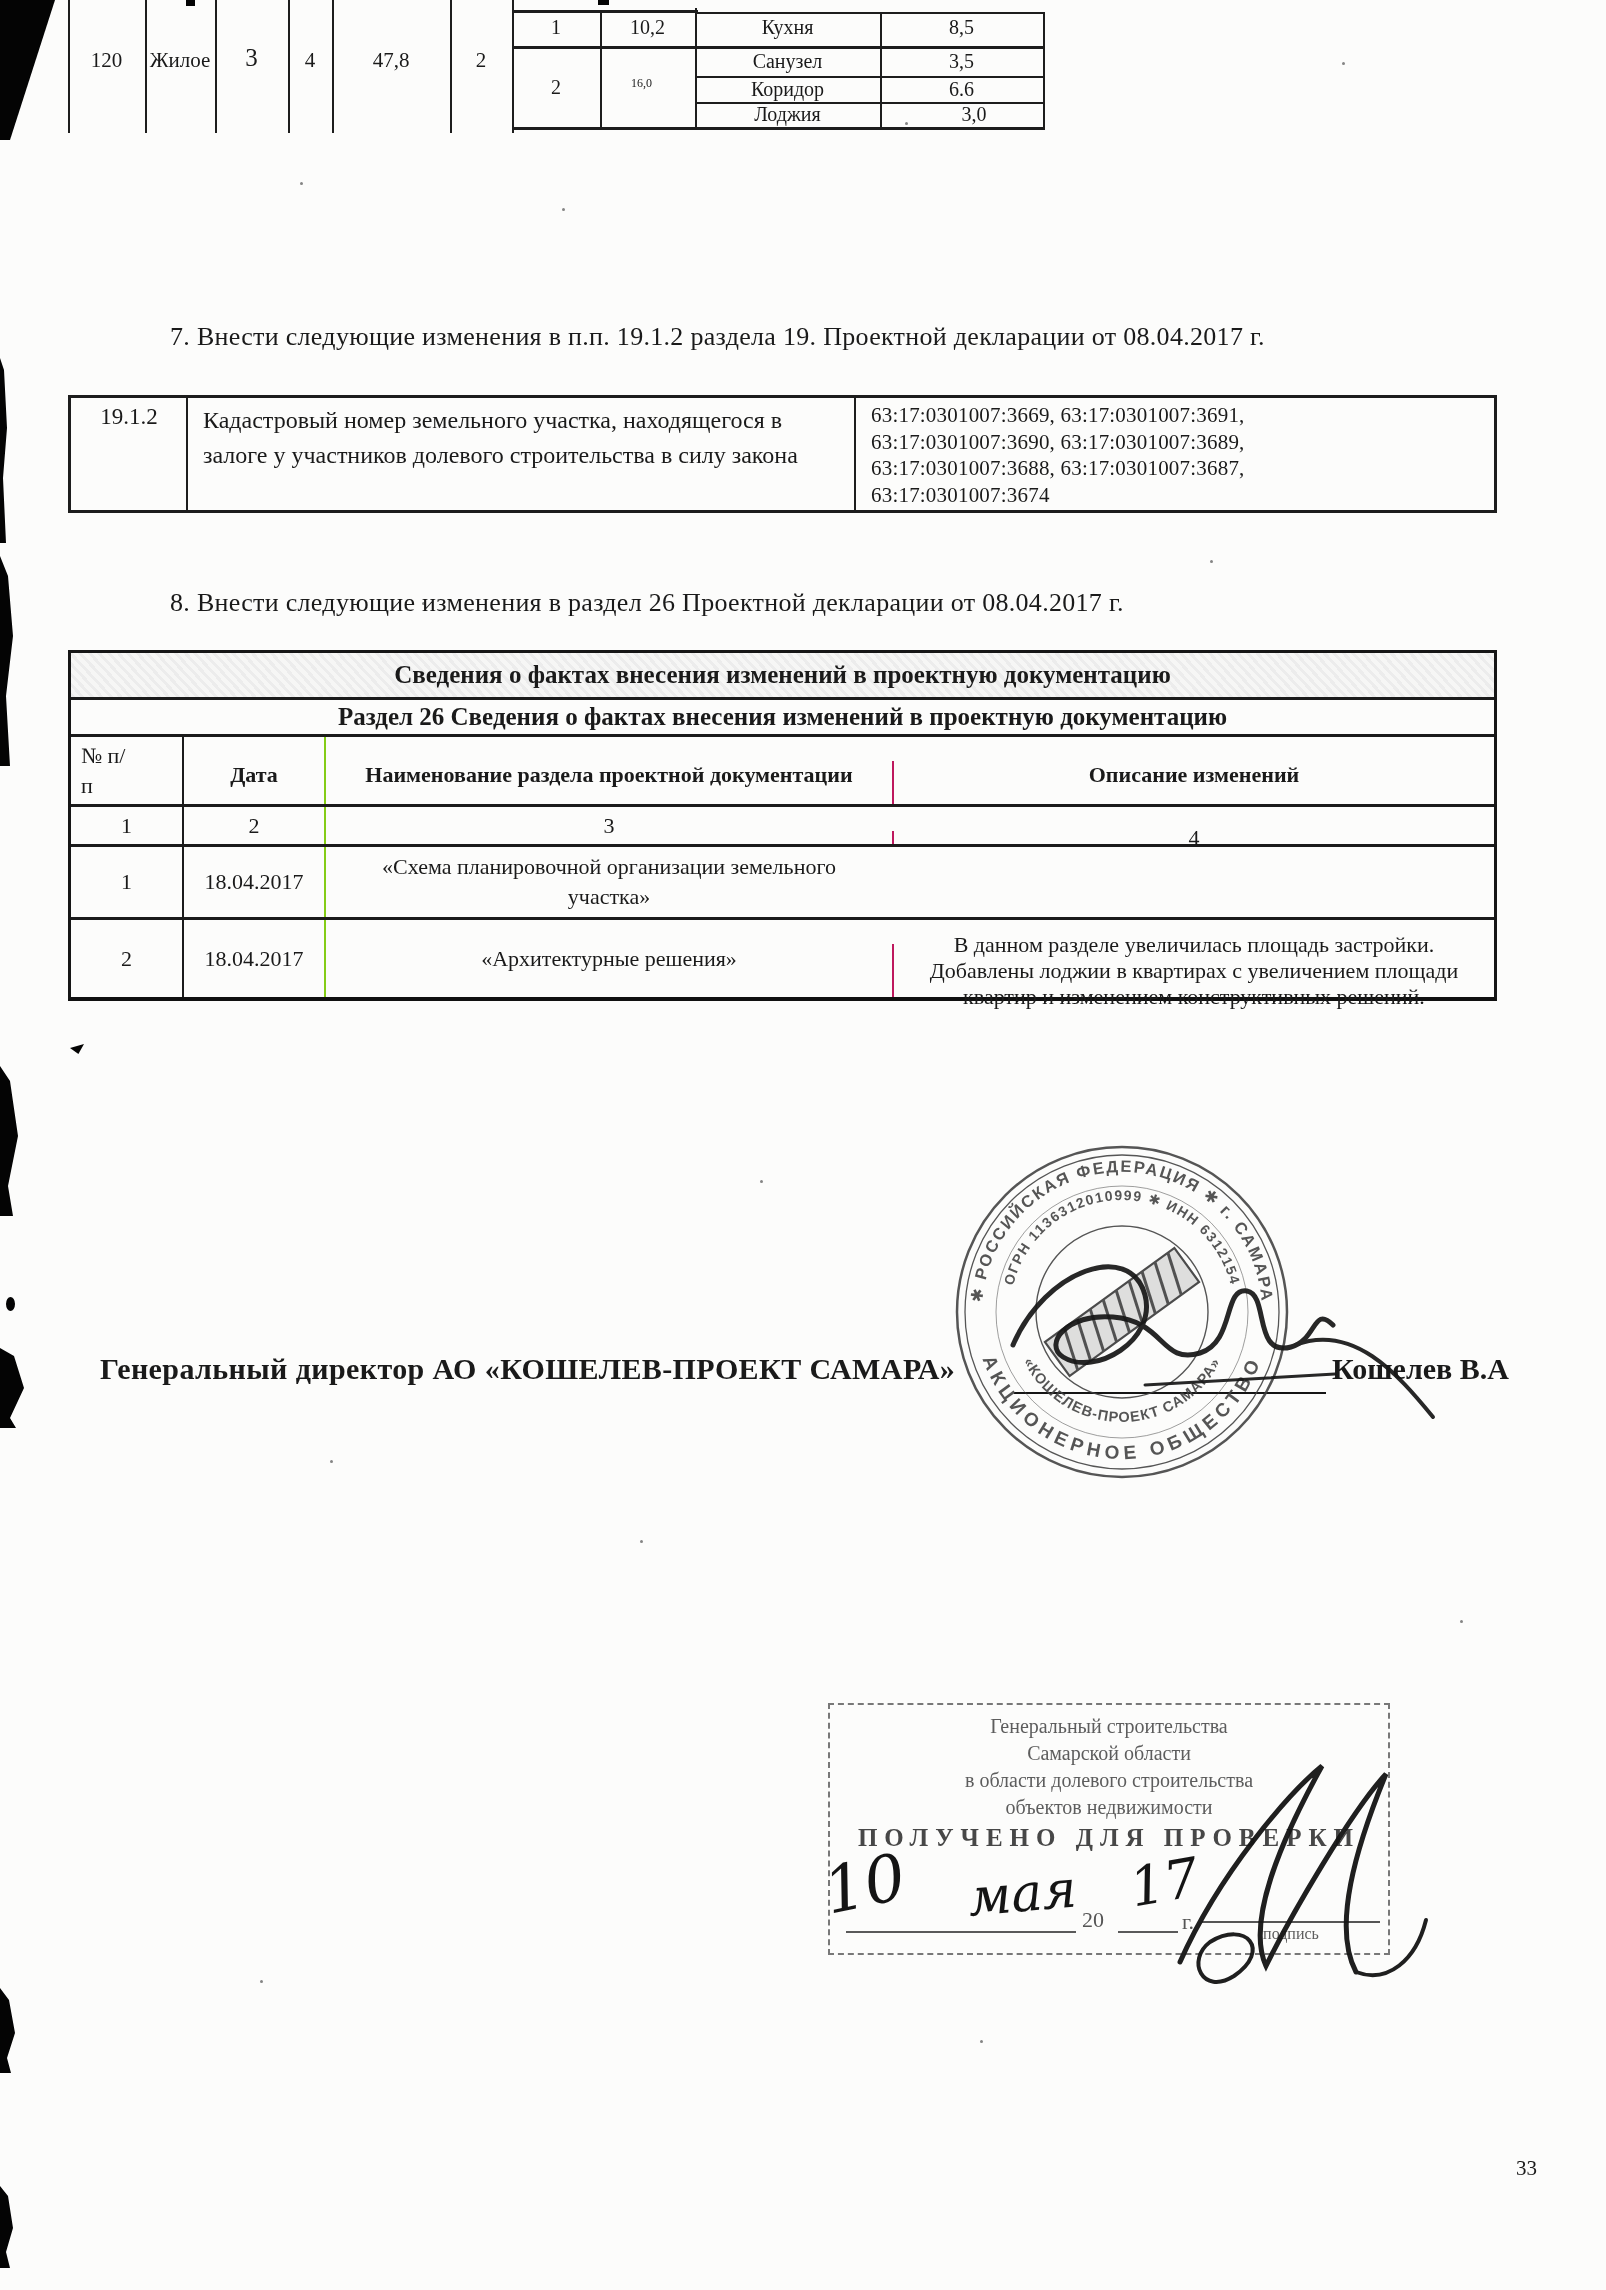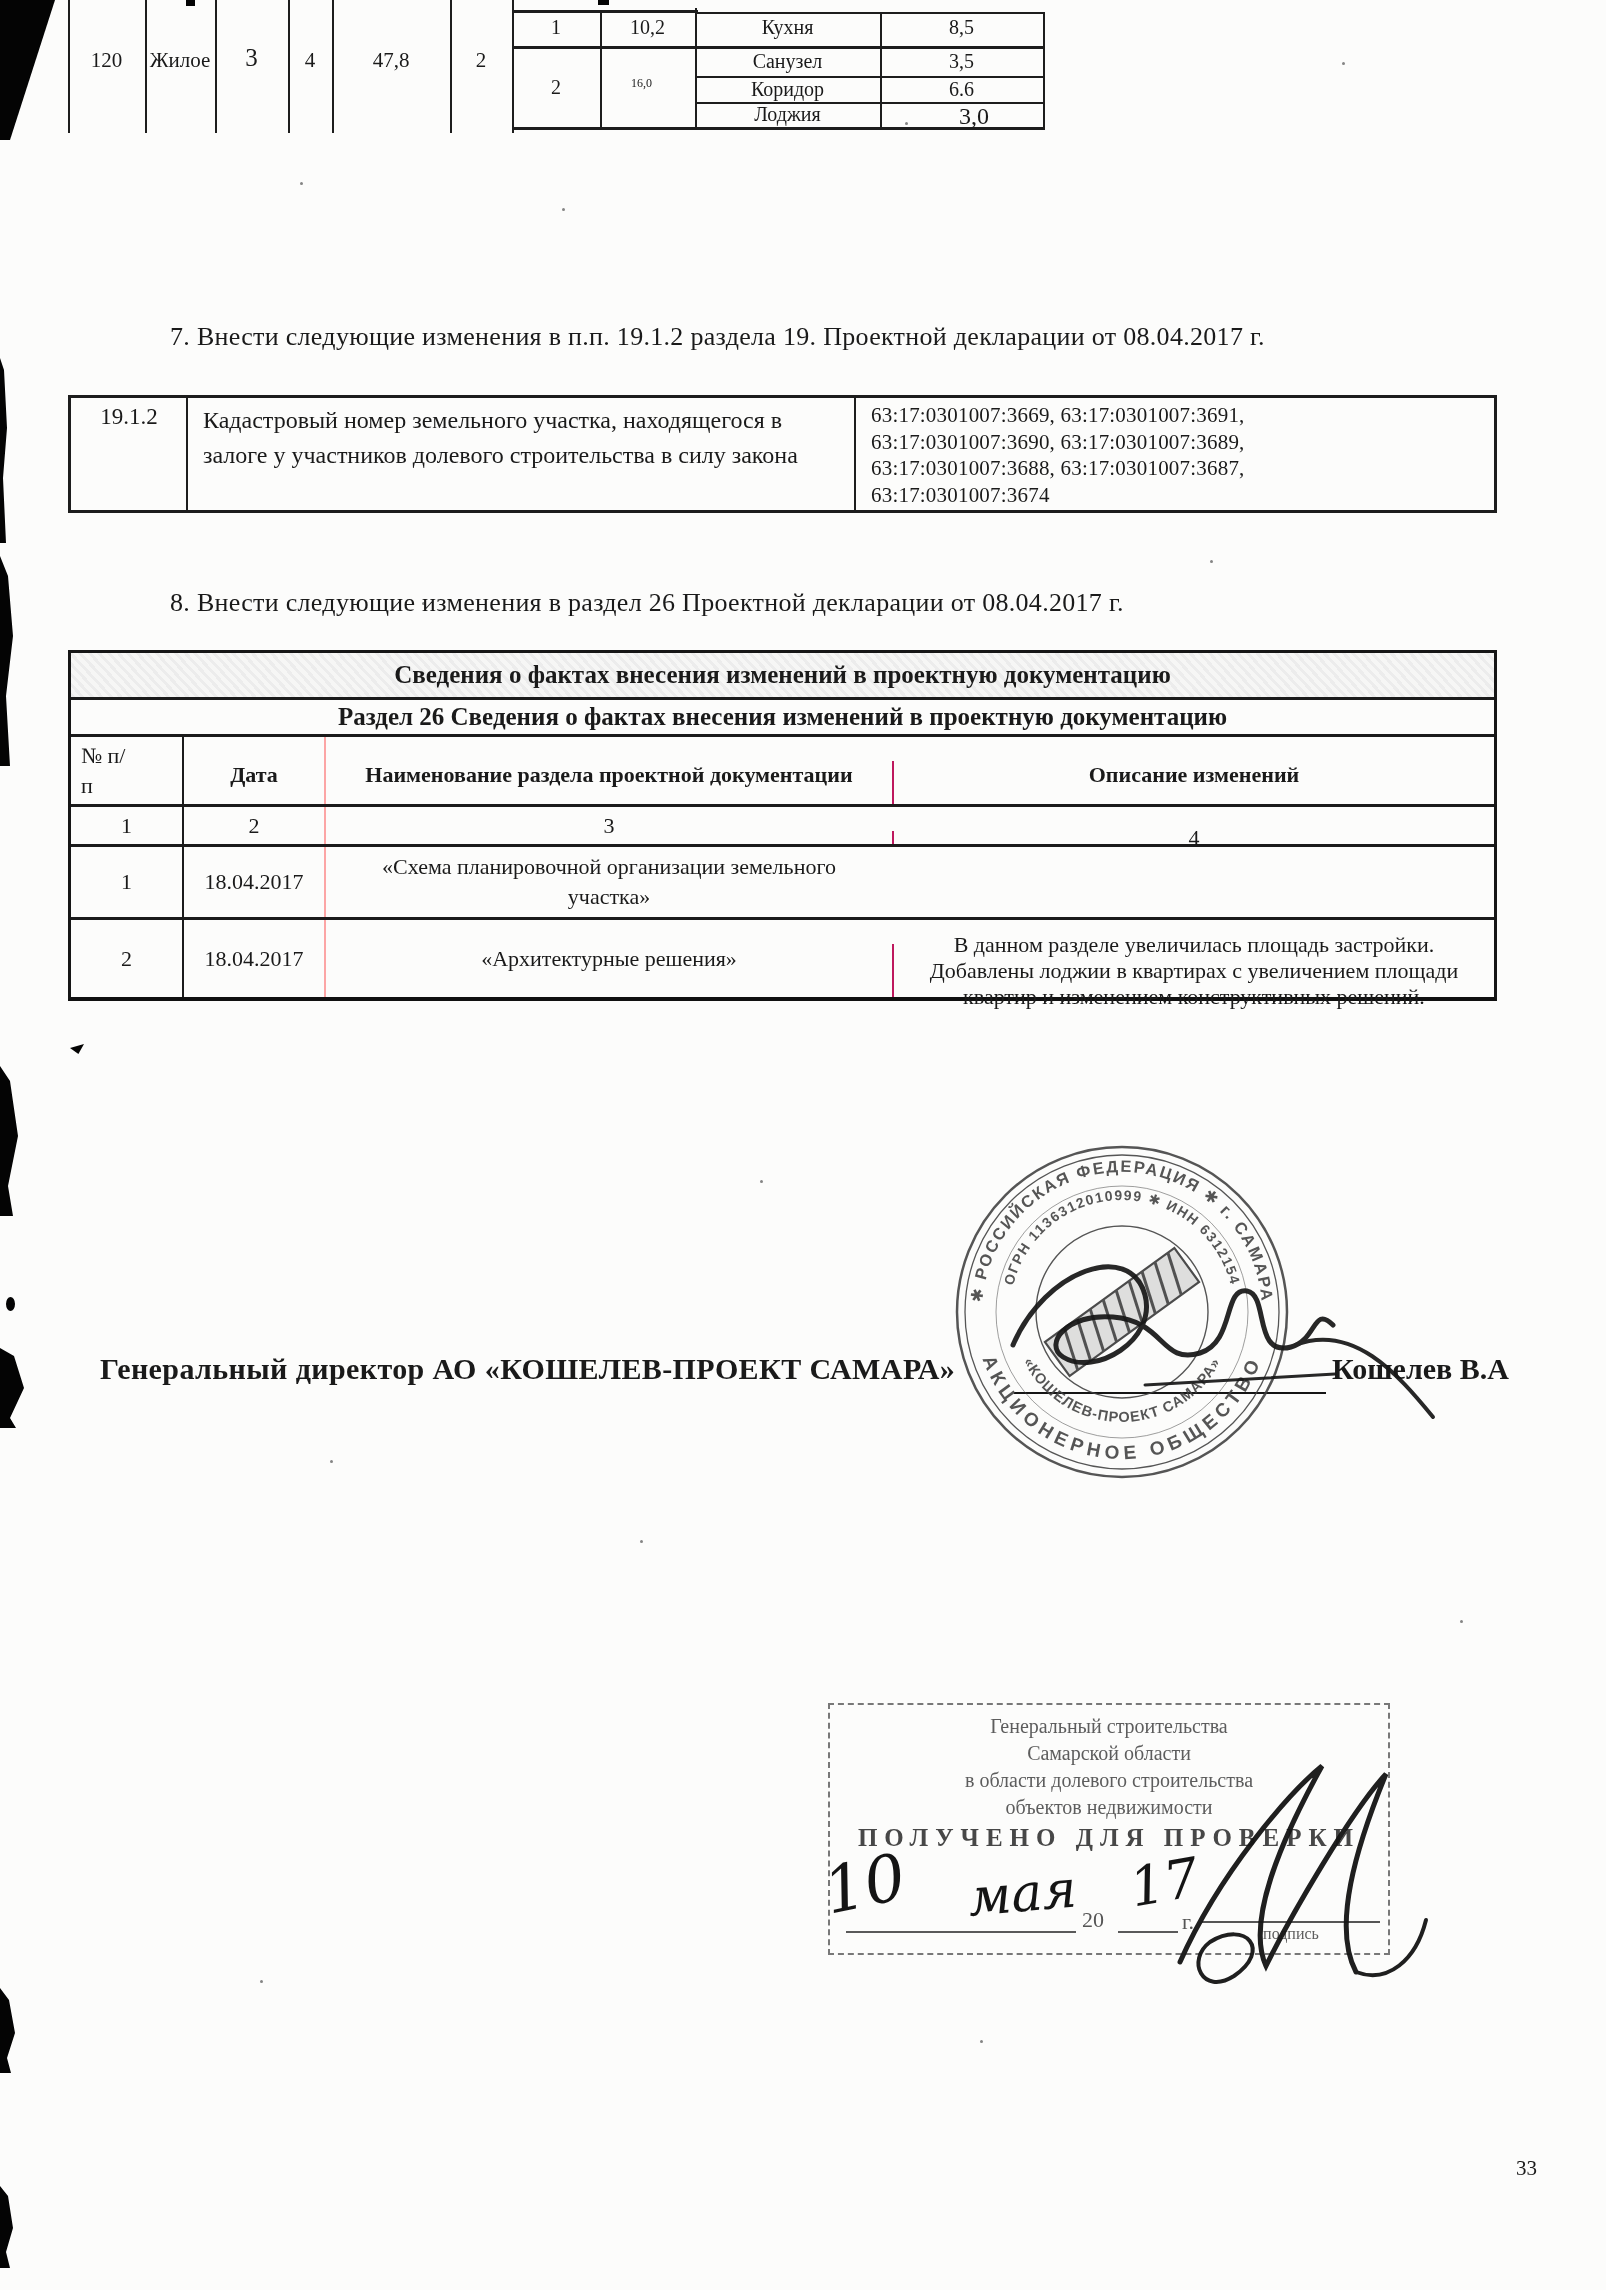--- a/index.html
+++ b/index.html
@@ -28,21 +28,21 @@
   #t19 .num{ left:8px; top:6px; width:100px; font-size:23px; text-align:center; }
   #t19 .lbl{ left:132px; top:5px; width:640px; font-size:24px; line-height:35px; }
   #t19 .val{ left:800px; top:4px; width:450px; font-size:21px; line-height:26.5px; letter-spacing:.2px; }
 
   
   #t26{ left:68px; top:650px; width:1429px; border:3px solid #161616; border-bottom:4px solid #101010; }
   .t26row{ display:flex; border-top:3px solid #1b1b1b; }
   .t26row.first{ border-top:none; }
   .t26c{ font-size:22px; display:flex; align-items:center; justify-content:center; text-align:center; }
   .w1{ width:111px; } .w2{ width:142px; border-left:2px solid #1b1b1b; }
-  .w3{ width:568px; border-left:2px solid #fca5a5; } .w4{ flex:1; border-left:2px solid #be185d;margin-top:24px; }
+  .w3{ width:568px; border-left:2px solid #84cc16; } .w4{ flex:1; border-left:2px solid #be185d;margin-top:24px; }
   #t26 .title{ height:44px; font-weight:bold; font-size:25px; display:flex; align-items:center; justify-content:center;
       background:repeating-linear-gradient(47deg,#ececec 0 3px,#f6f6f5 3px 7px); }
   #t26 .subtitle{ height:37px; font-weight:bold; font-size:25px; display:flex; align-items:center; justify-content:center; }
   #t26 .hdr{ height:70px; }
   #t26 .hdr .w1{ align-items:flex-start; justify-content:flex-start; padding:4px 0 0 10px; }
   #t26 .hdr .w1 span{ display:block; width:52px; text-align:left; line-height:30px; }
   #t26 .hdr .w2,#t26 .hdr .w3,#t26 .hdr .w4{ align-items:flex-end; padding-bottom:16px;font-weight:bold; }
   #t26 .nums{ height:40px; }
   #t26 .group{ height:88px; border-top:2px solid #1b1b1b; display:flex; align-items:center; justify-content:center; font-size:23px; }
   #t26 .r1{ height:73px; }
@@ -114,21 +114,21 @@
   <div class="cellTxt" style="left:444px;top:76px;width:88px;font-size:20px">2</div>
   <div class="cellTxt" style="left:534px;top:76px;width:79px;font-size:12px">16,0</div>
 
   <div class="cellTxt" style="left:627px;top:16px;width:185px;font-size:20px">Кухня</div>
   <div class="cellTxt" style="left:812px;top:16px;width:163px;font-size:20px">8,5</div>
   <div class="cellTxt" style="left:627px;top:50px;width:185px;font-size:20px">Санузел</div>
   <div class="cellTxt" style="left:812px;top:50px;width:163px;font-size:20px">3,5</div>
   <div class="cellTxt" style="left:627px;top:78px;width:185px;font-size:20px">Коридор</div>
   <div class="cellTxt" style="left:812px;top:78px;width:163px;font-size:20px">6.6</div>
   <div class="cellTxt" style="left:627px;top:103px;width:185px;font-size:20px">Лоджия</div>
-  <div class="cellTxt" style="left:812px;top:103px;width:188px;font-size:24px">3,0</div>
+  <div class="cellTxt" style="left:812px;top:103px;width:188px;font-size:20px">3,0</div>
 </div>
 
 <div class="abs para" style="left:170px;top:322px">7. Внести следующие изменения в п.п. 19.1.2  раздела 19. Проектной декларации от 08.04.2017 г.</div>
 
 <div class="abs" id="t19">
   <div class="vl v1"></div>
   <div class="vl v2"></div>
   <div class="abs num">19.1.2</div>
   <div class="abs lbl">Кадастровый номер земельного участка, находящегося в залоге у участников долевого строительства в силу закона</div>
   <div class="abs val">63:17:0301007:3669, 63:17:0301007:3691, 63:17:0301007:3690, 63:17:0301007:3689, 63:17:0301007:3688, 63:17:0301007:3687, 63:17:0301007:3674</div>

